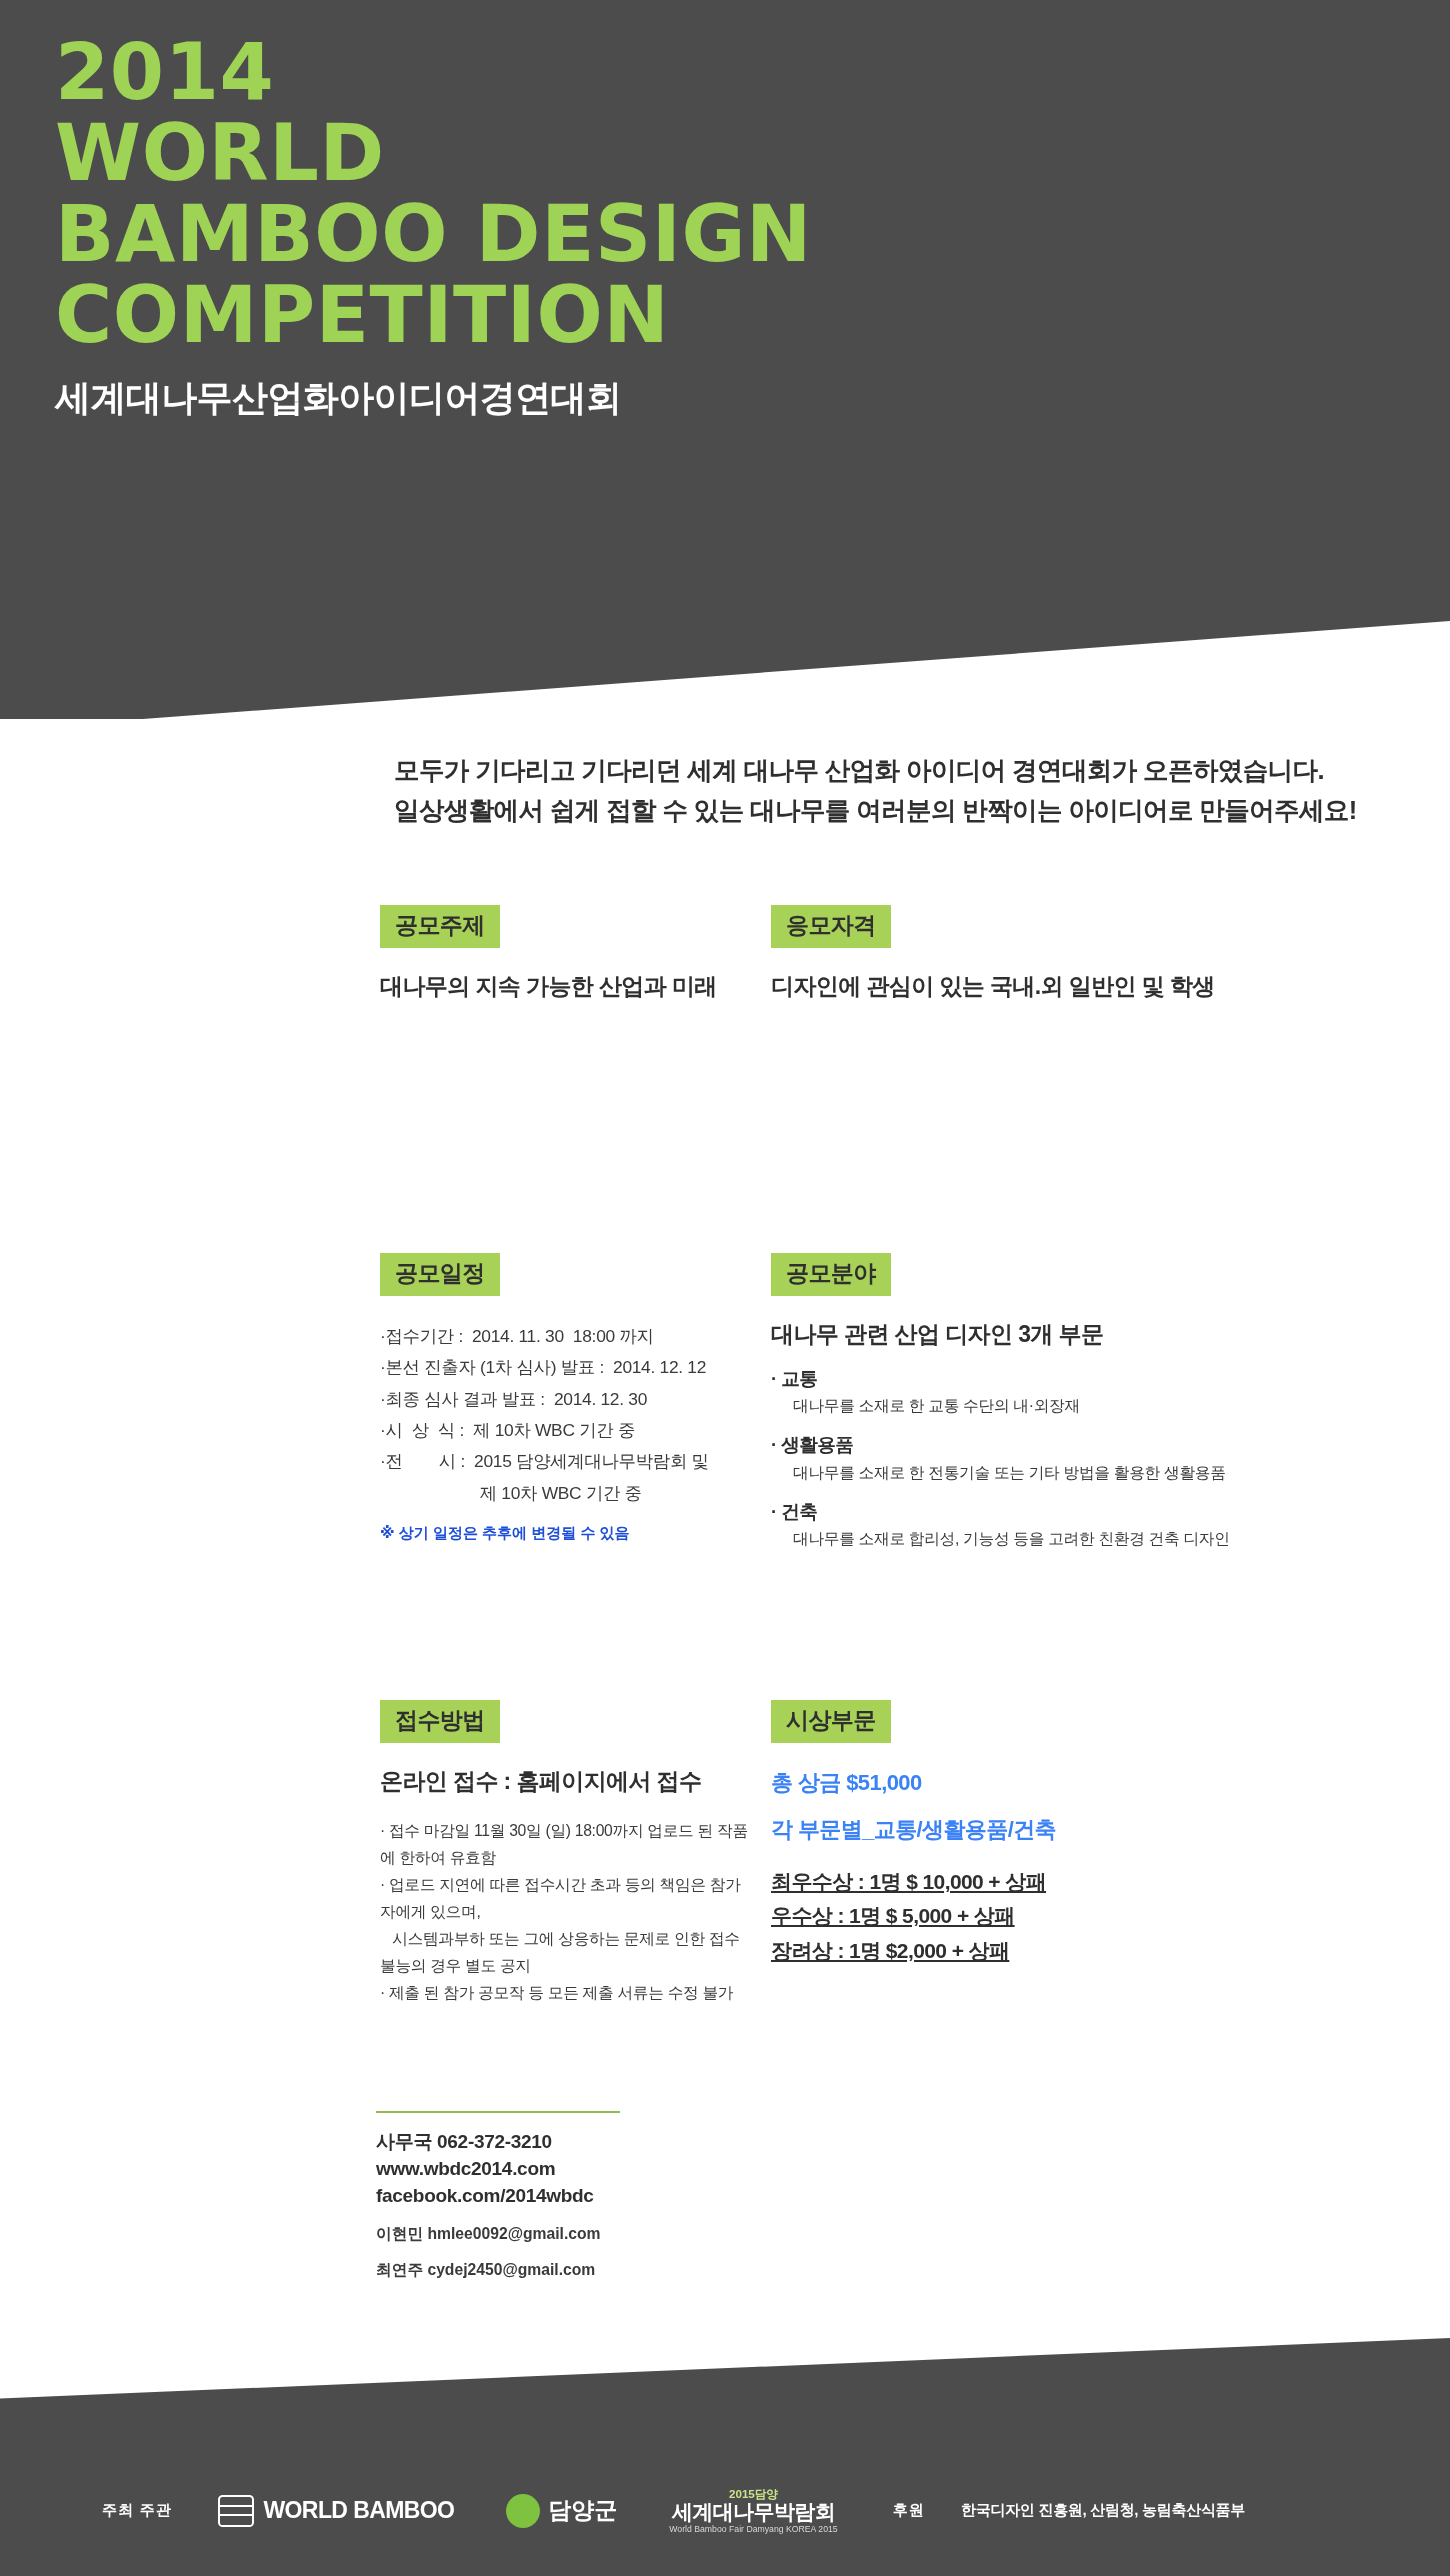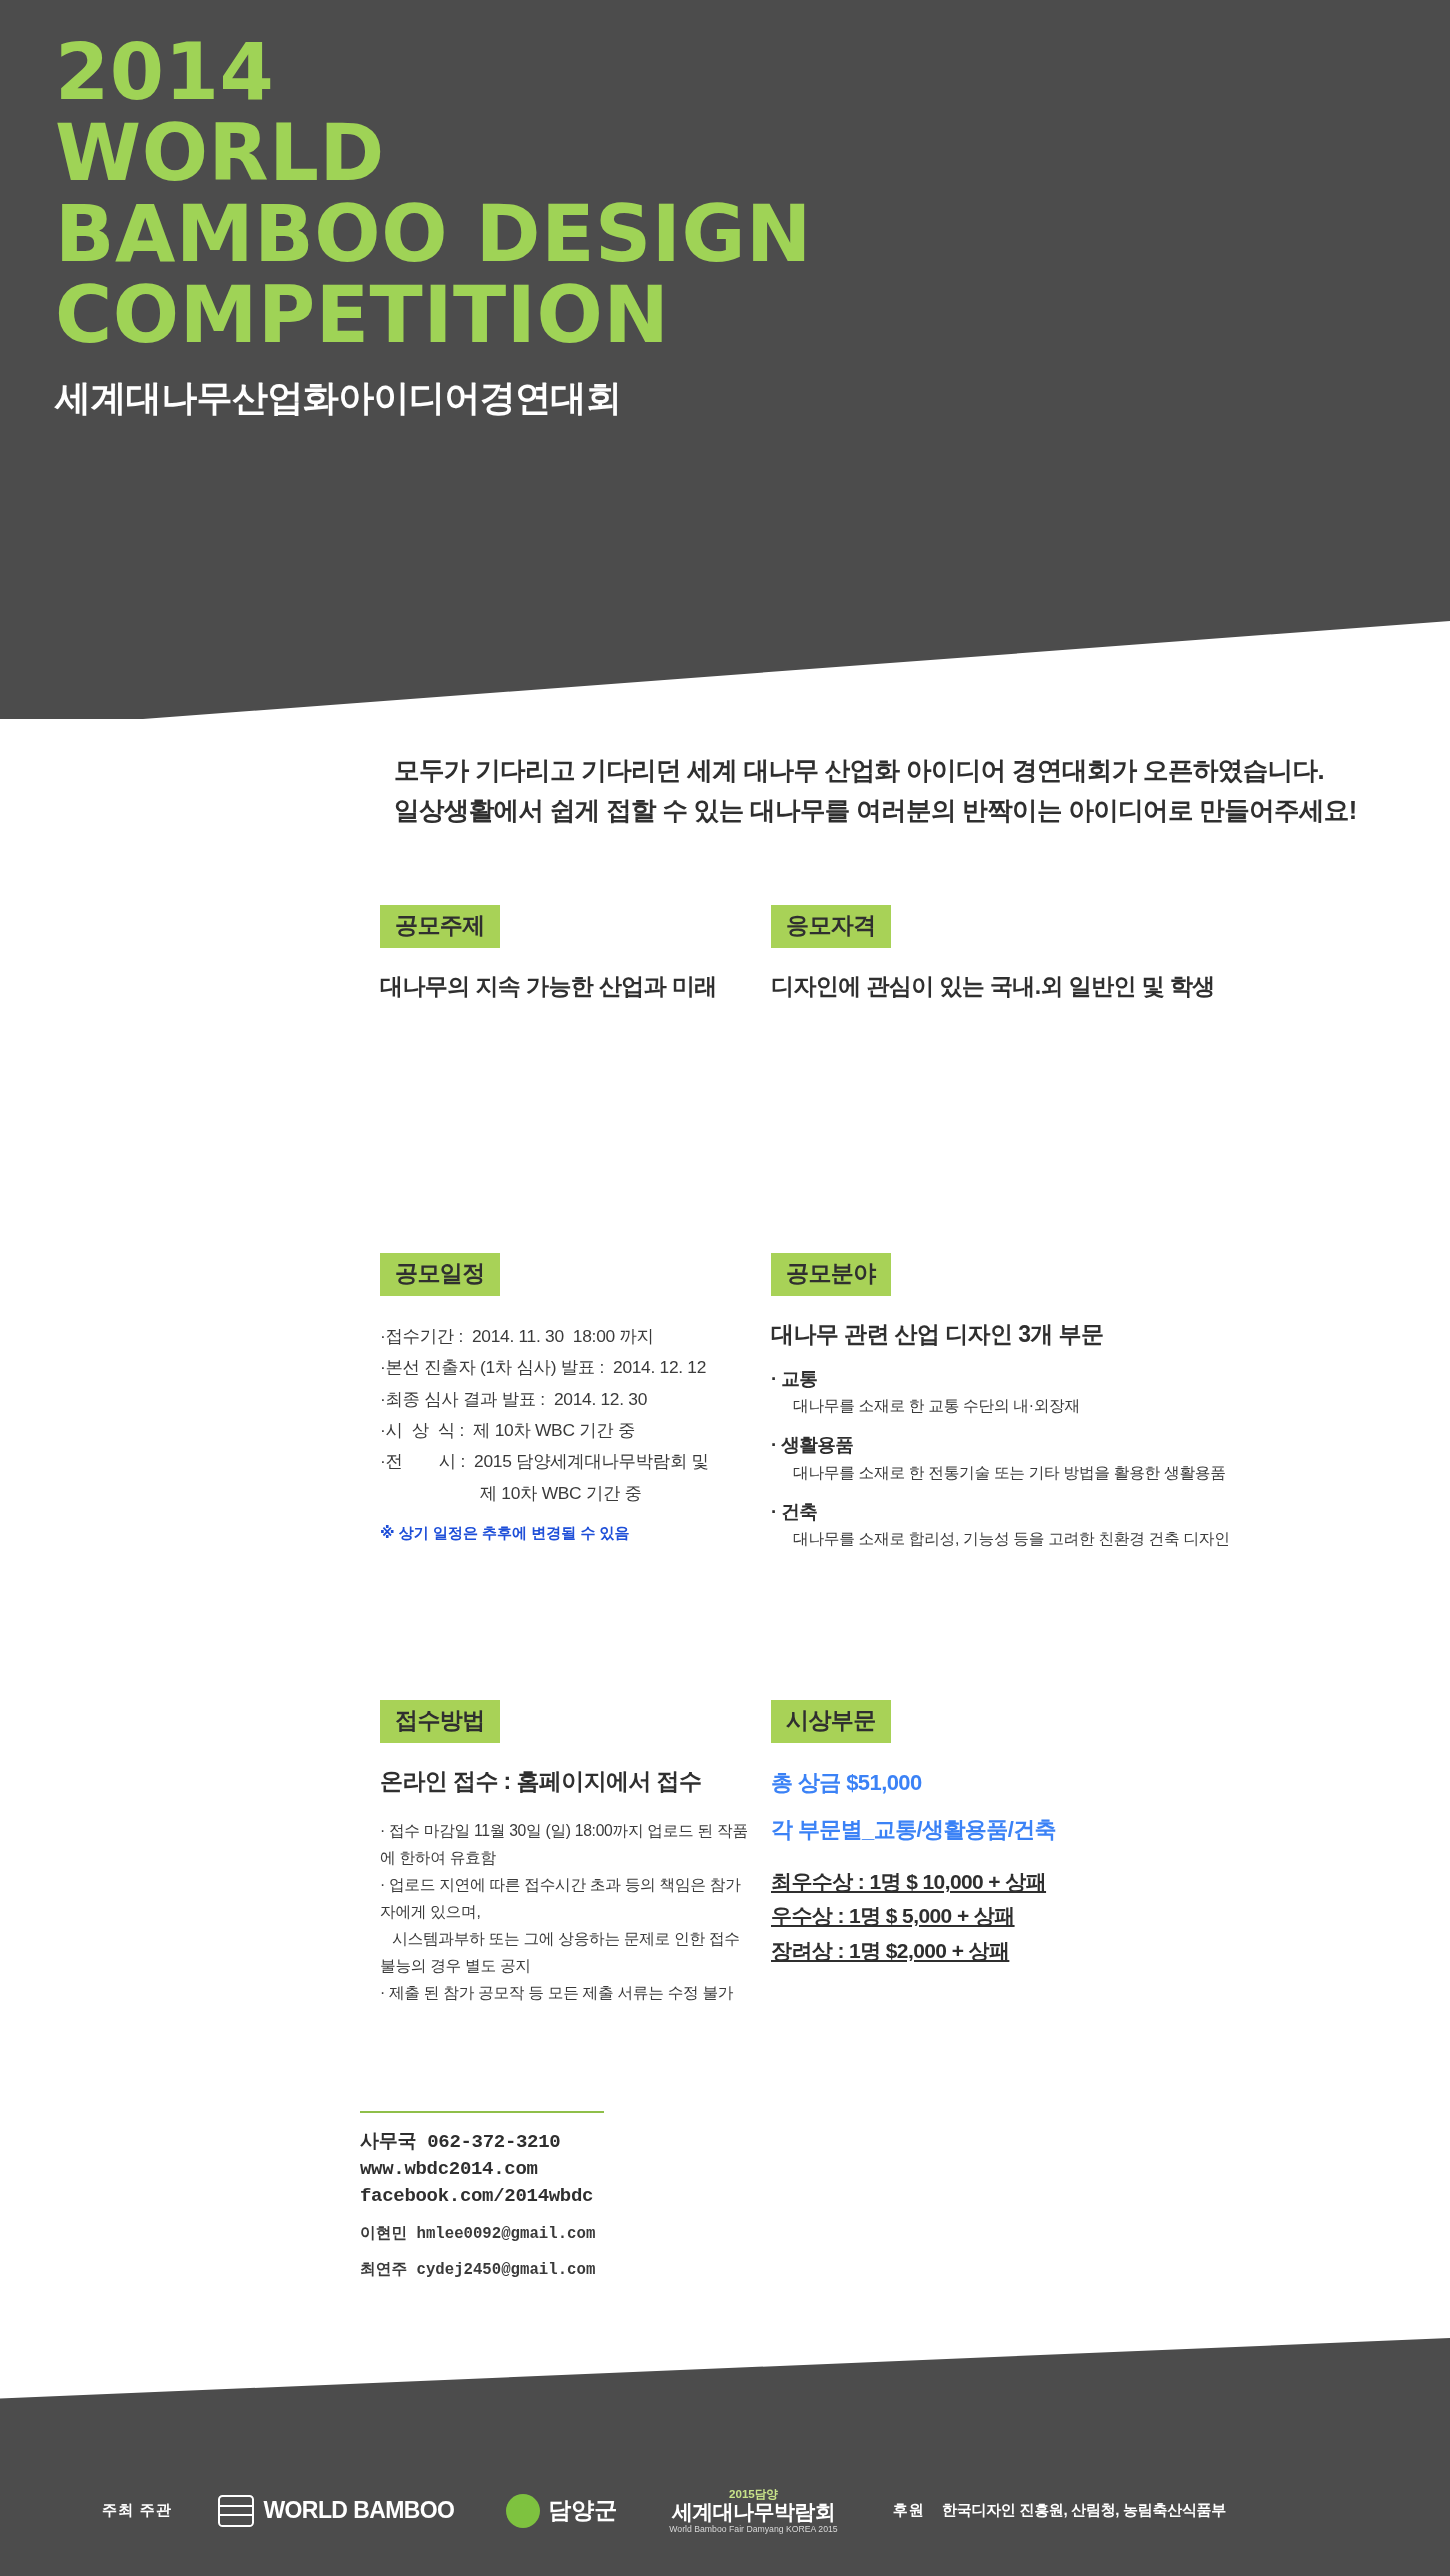--- a/index.html
+++ b/index.html
@@ -145,24 +145,23 @@
     font-size: 21px;
     font-weight: bold;
     line-height: 1.62;
     letter-spacing: -0.6px;
     text-decoration: underline;
   }
 
   
   .contact {
     position: absolute;
-    left: 360px;
+    left: 376px;
     top: 2111px;
     z-index: 4;
-    font-family: Liberation Mono, monospace;
   }
   .contact .rule {
     width: 244px;
     height: 2.3px;
     background: #8fbf4a;
     margin-bottom: 16px;
   }
   .contact .line {
     color: #2f2f2f;
     font-size: 19px;
@@ -366,17 +365,17 @@
       <div class="dy-text">담양군</div>
     </div>
 
     <div class="logo-fair" style="margin-left:52px;">
       <div class="fair-top">2015담양</div>
       <div class="fair-mid">세계대나무박람회</div>
       <div class="fair-bot">World Bamboo Fair Damyang KOREA 2015</div>
     </div>
 
     <div class="sp-label" style="margin-left:55px;">후원</div>
-    <div class="sp-right" style="margin-left:17px;">한국디자인 진흥원,   산림청,   농림축산식품부</div>
+    <div class="sp-right" style="margin-left:36px;">한국디자인 진흥원,   산림청,   농림축산식품부</div>
   </div>
 
 </div>
 
 
 </body></html>

